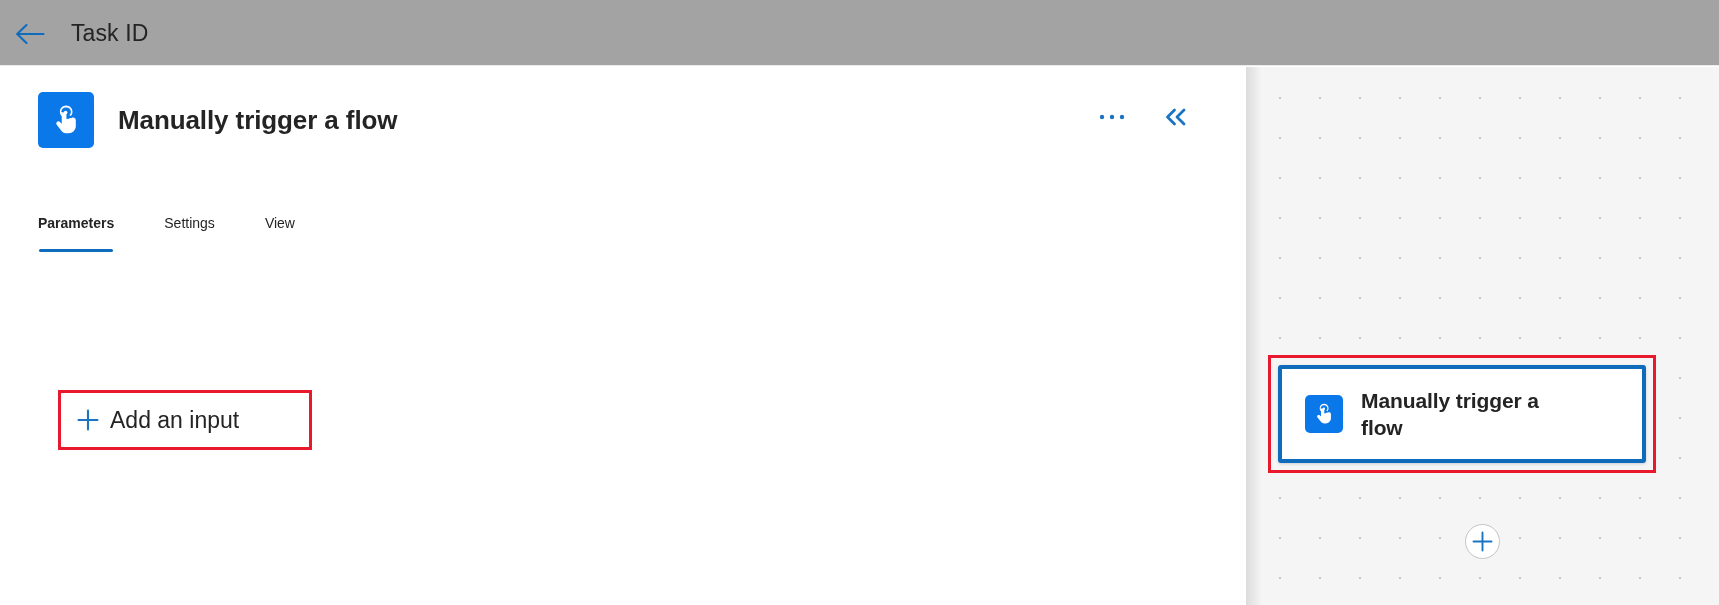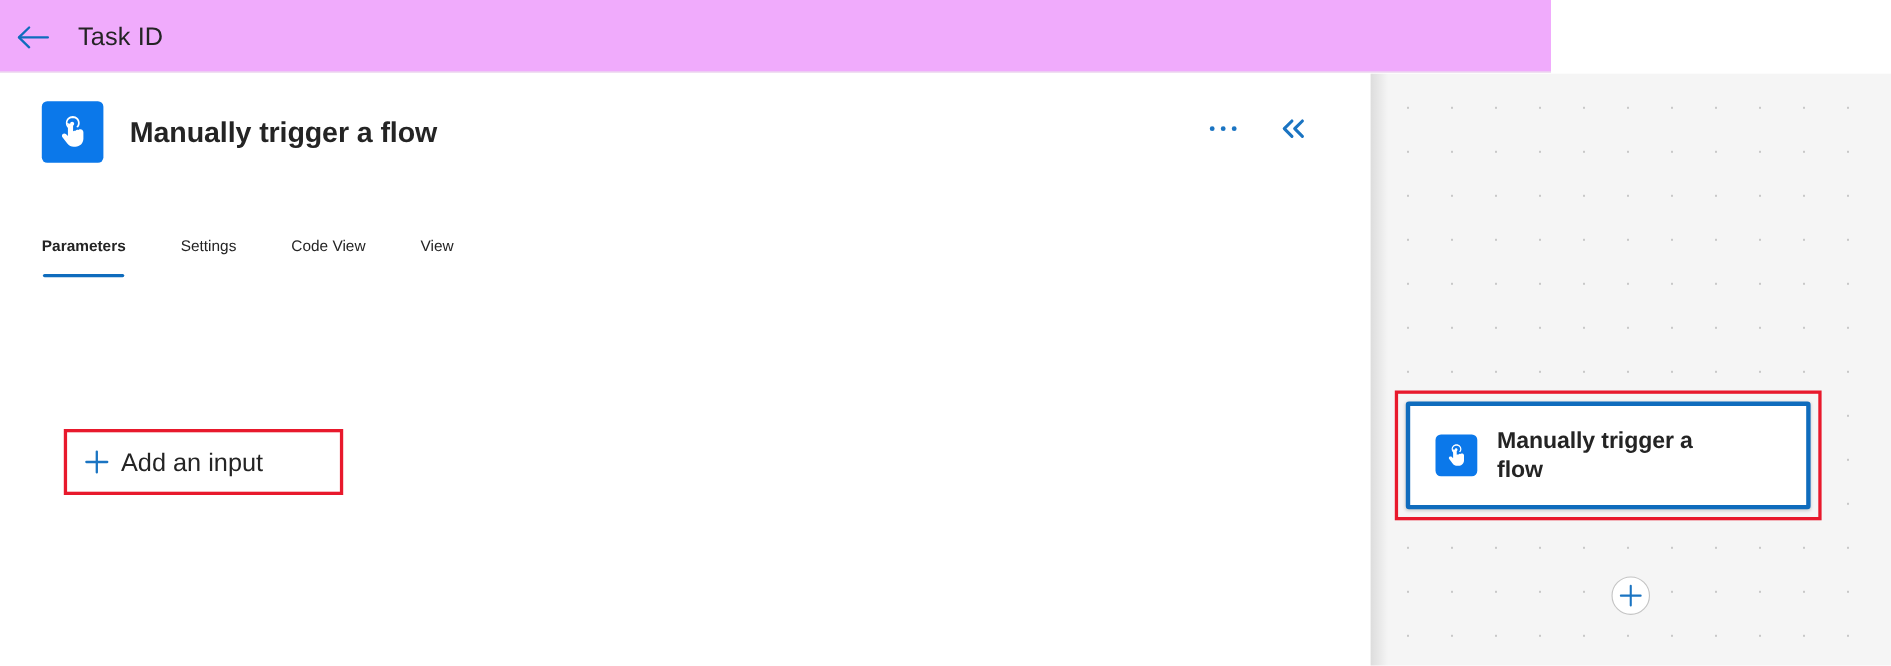--- a/index.html
+++ b/index.html
@@ -13,23 +13,23 @@
     font-family: "Liberation Sans", sans-serif;
     overflow: hidden;
     position: relative;
     -webkit-font-smoothing: antialiased;
   }
 
   
   .topbar {
     position: absolute;
     left: 0; top: 0;
-    width: 1410px;
+    width: 1719px;
     height: 66px;
-    background: #f0abfc;
+    background: #a3a3a3;
     box-sizing: border-box;
     border-bottom: 1px solid #ebebeb;
   }
   .back-arrow {
     position: absolute;
     left: 10px; top: 14px;
     width: 40px; height: 40px;
     display: flex;
     align-items: center;
     justify-content: center;
@@ -321,23 +321,20 @@
   </div>
 
   <div class="tabs">
     <div class="tab active">
       <span>Parameters</span>
     </div>
     <div class="tab">
       <span>Settings</span>
     </div>
     <div class="tab">
-      <span>Code View</span>
-    </div>
-    <div class="tab">
       <span>View</span>
     </div>
   </div>
 
   <div class="add-input-wrap">
     <button class="add-input-btn">
       <span class="plus-glyph">
         <svg width="24" height="24" viewBox="0 0 24 24">
           <path d="M12 2.5 V21.5 M2.5 12 H21.5" stroke="#1a74c2" stroke-width="2.1" stroke-linecap="round"></path>
         </svg>

